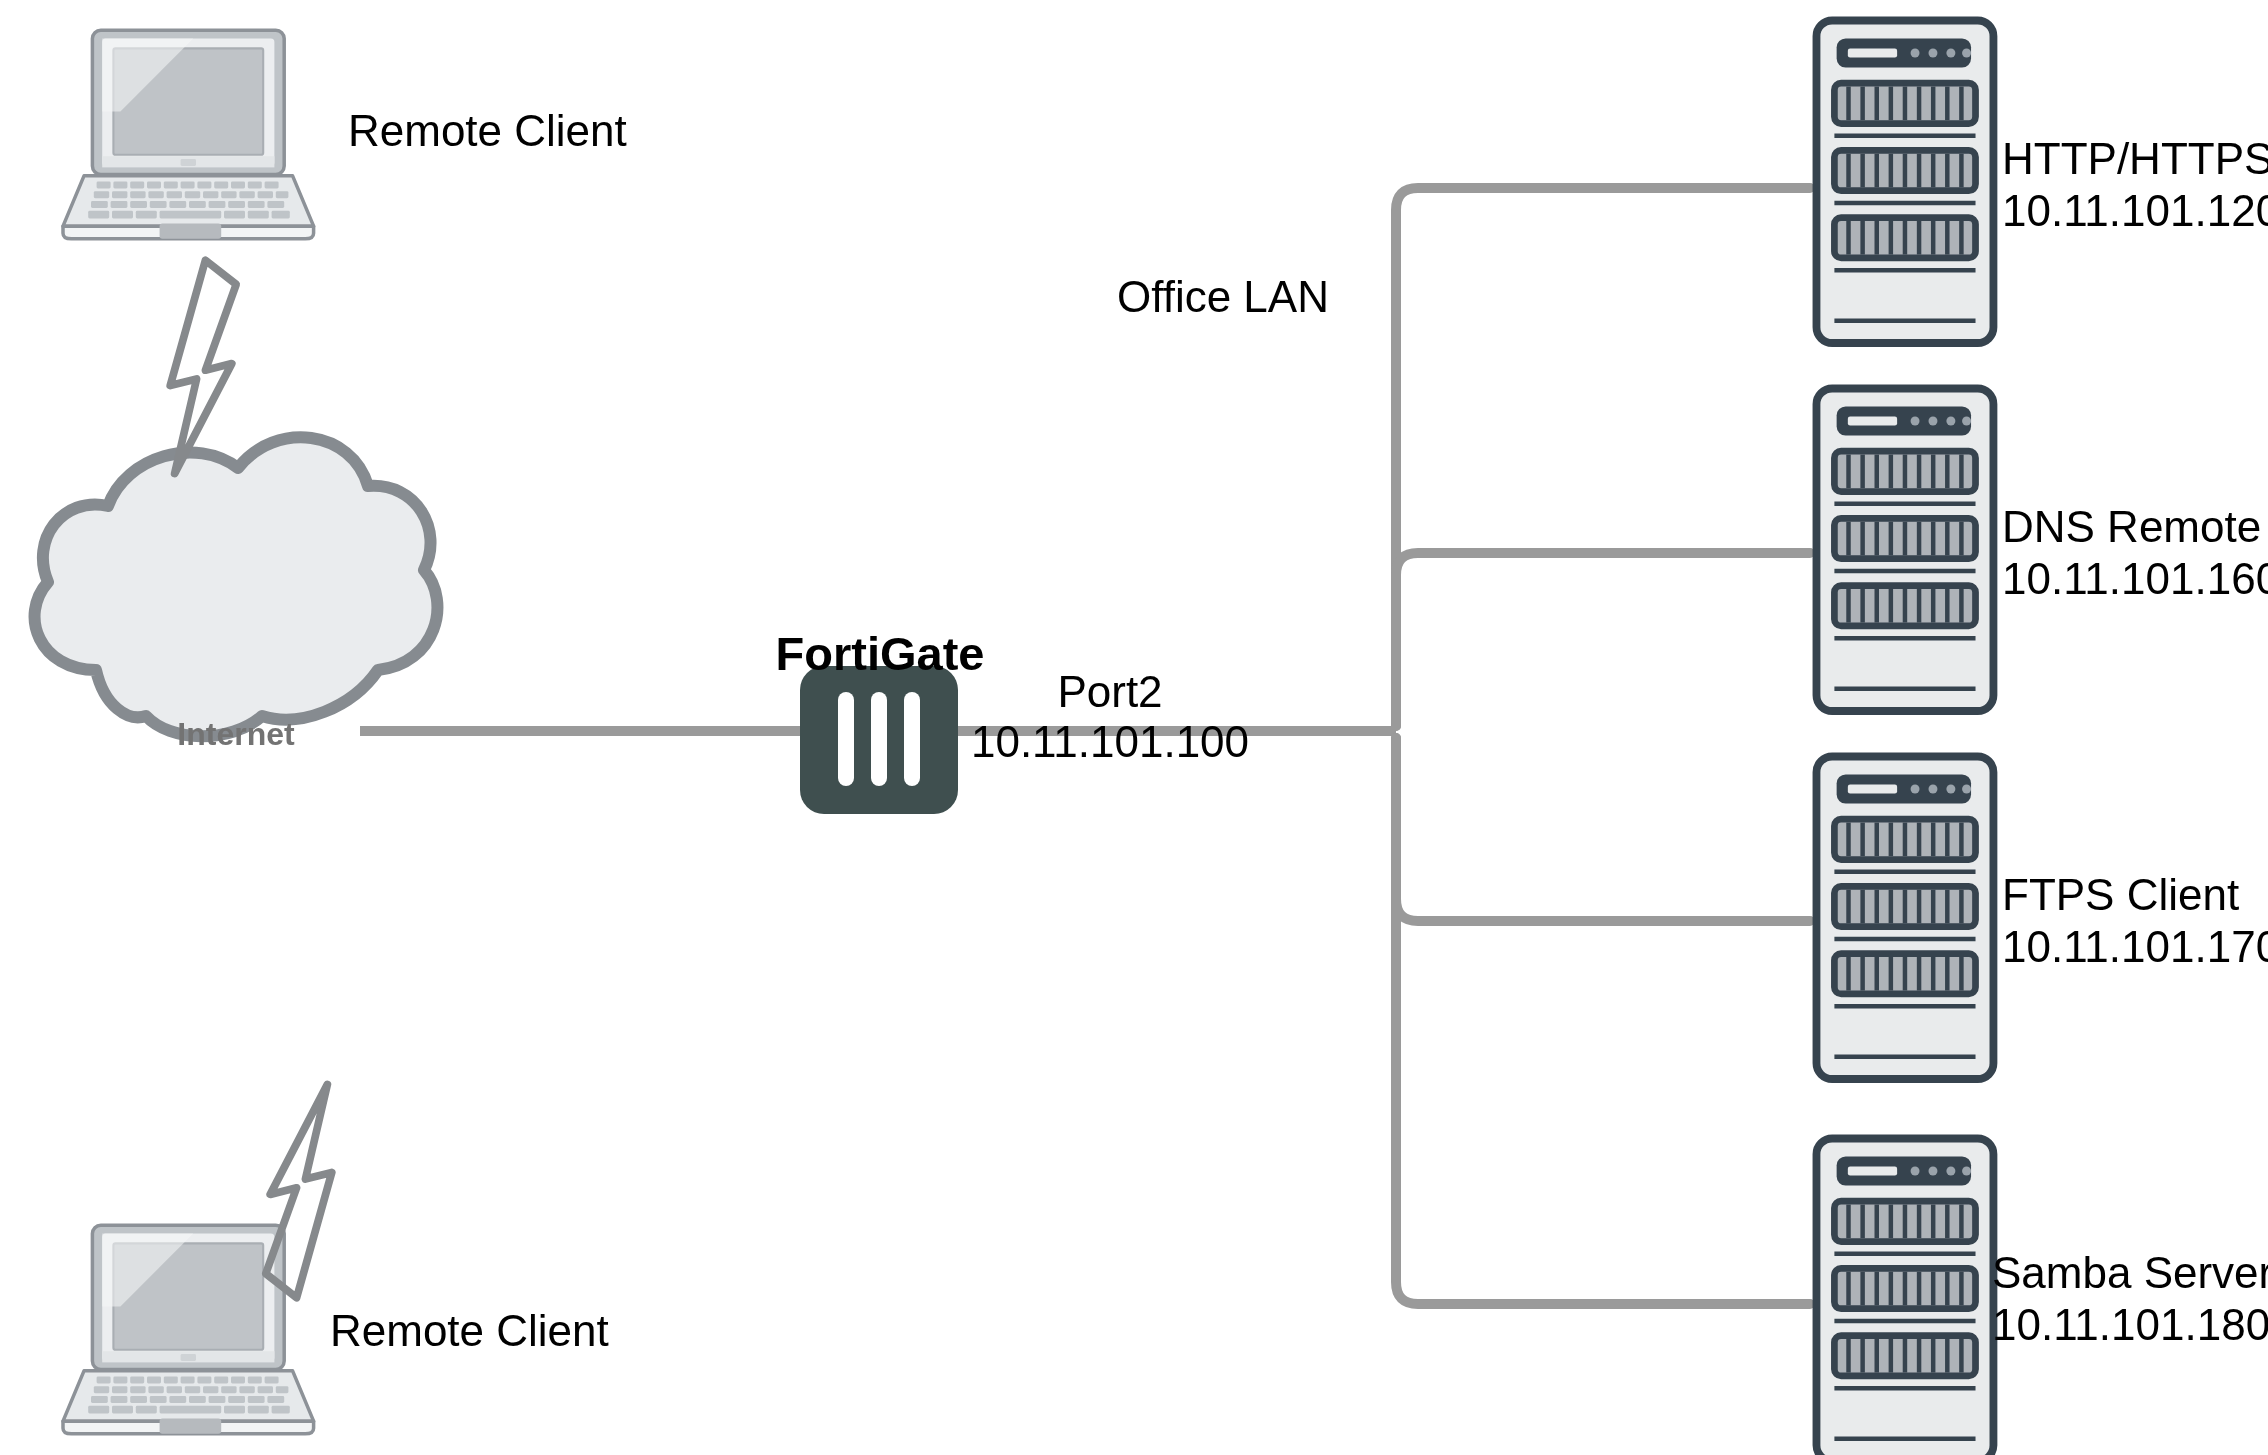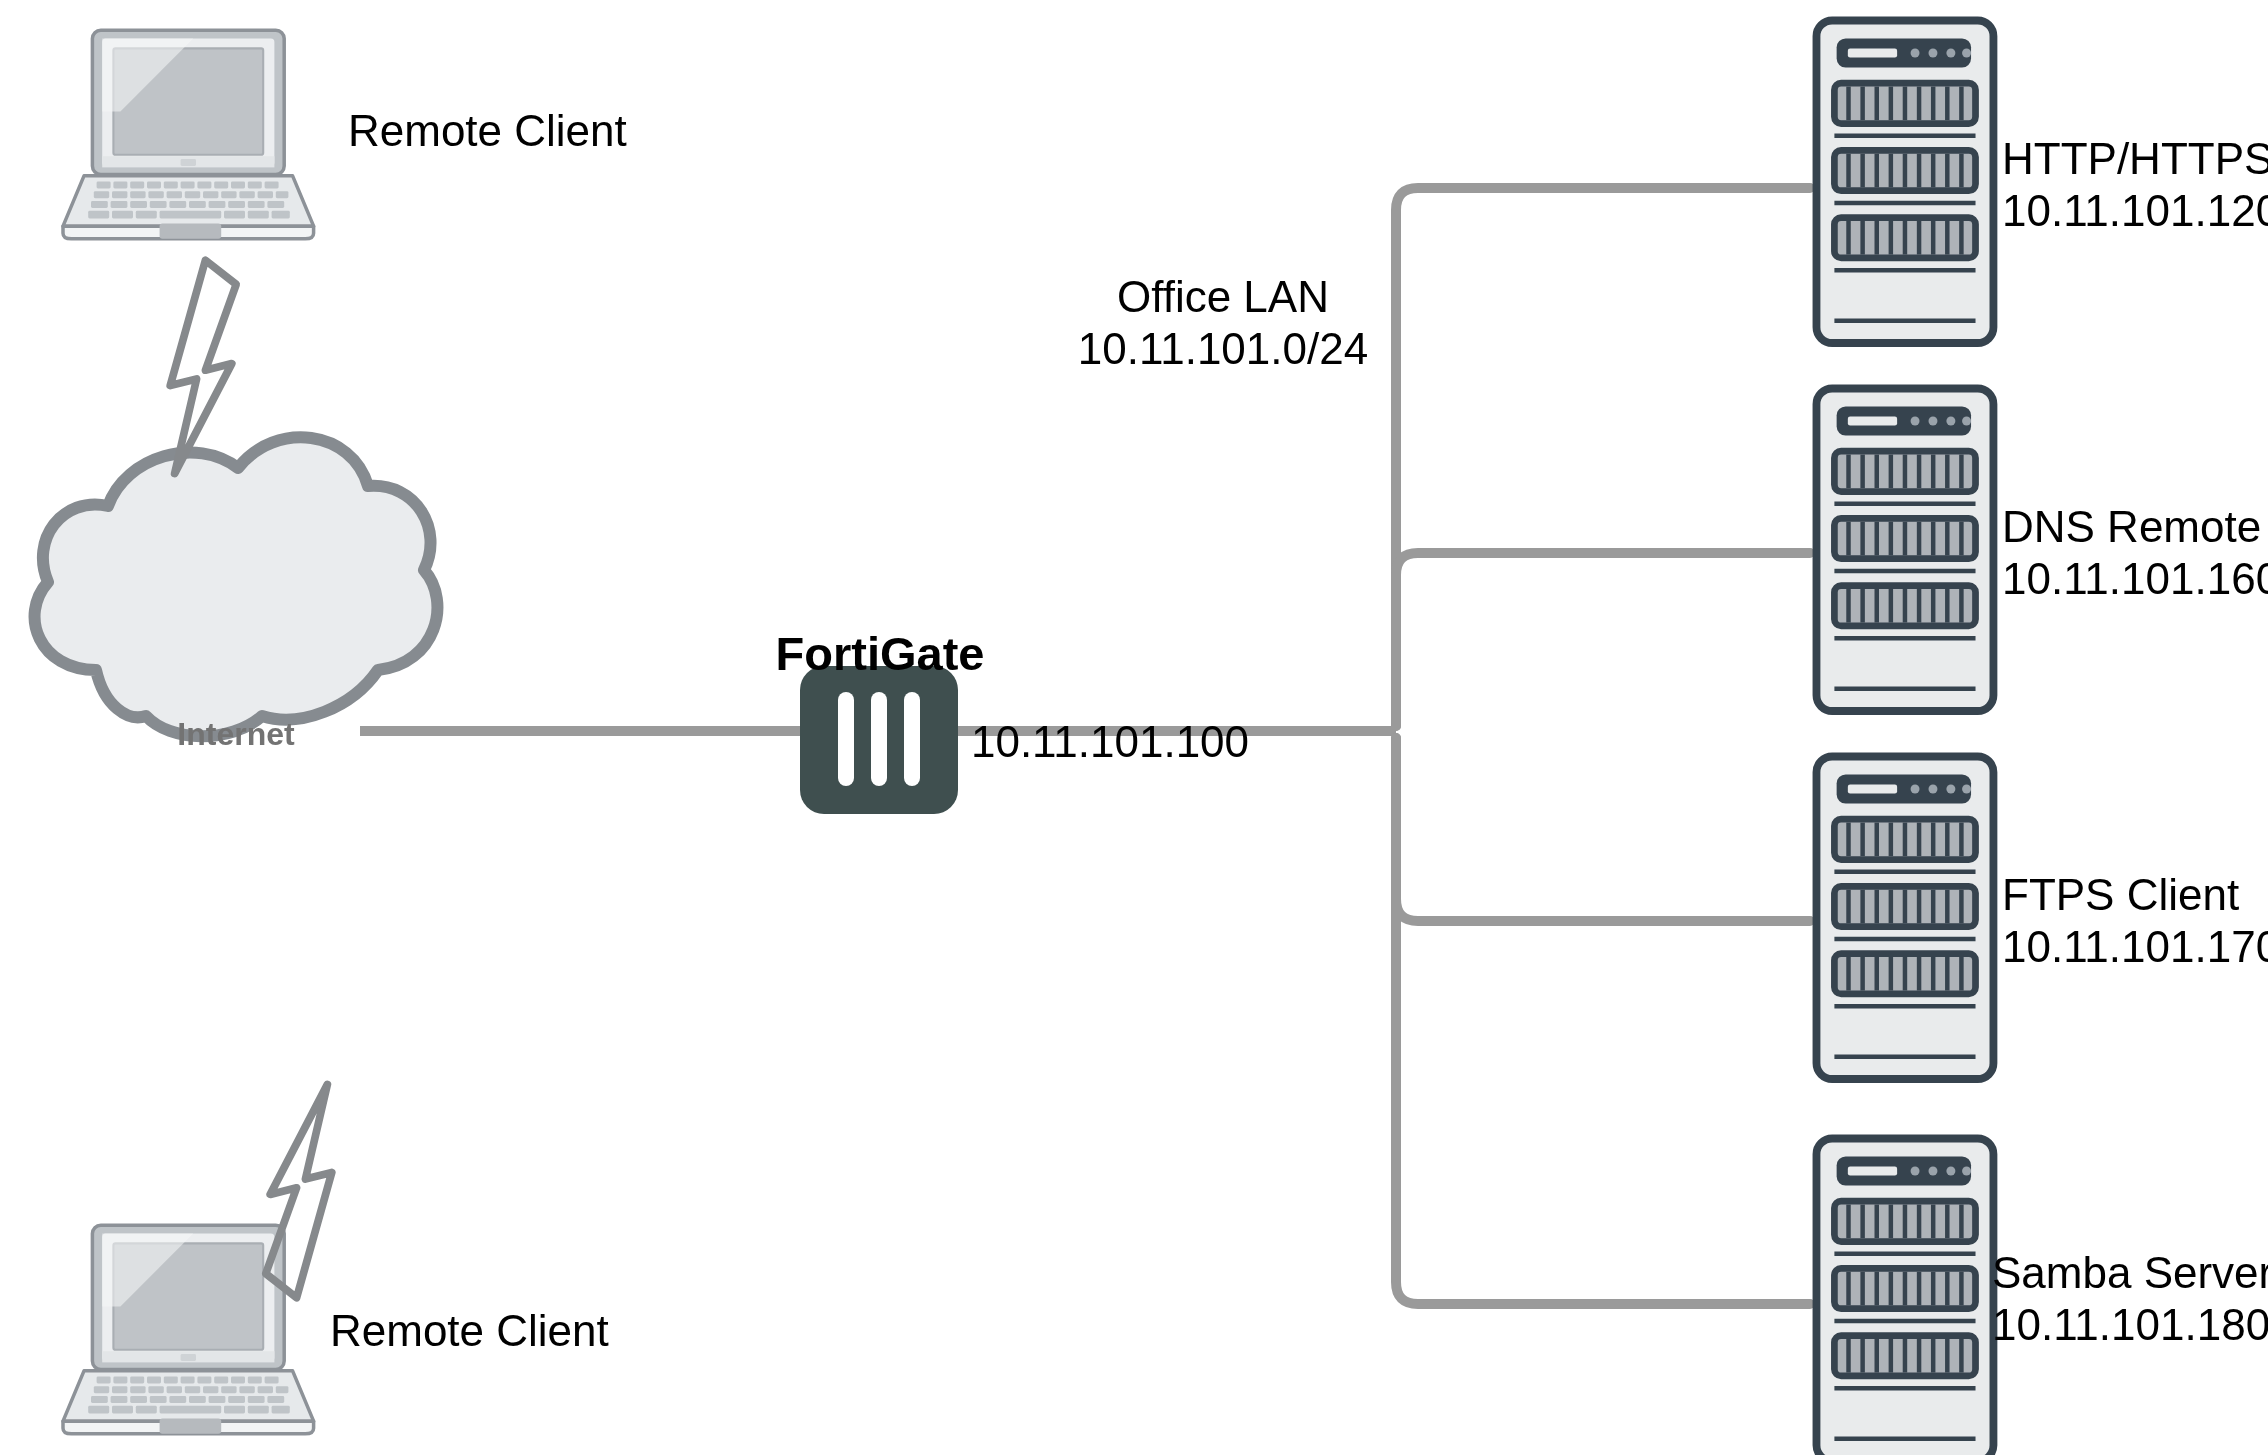--- a/index.html
+++ b/index.html
@@ -274,24 +274,24 @@
 
   <div class="node-label label-plain label-left" style="left:348px; top:90px;">Remote Client</div>
 
   <div class="node-label label-plain label-left" style="left:330px; top:1290px;">Remote Client</div>
 
   <div class="node-label label-cloud" style="left:96px; top:700px; width:280px;">Internet</div>
 
   <div class="node-label label-bold label-center" style="left:720px; top:575px; width:320px;">FortiGate</div>
 
 
+  <div class="node-label label-plain label-center" style="left:930px; top:615px; width:360px;">Port2</div>
   <div class="node-label label-plain label-center" style="left:930px; top:665px; width:360px;">10.11.101.100</div>
 
   <div class="node-label label-plain label-center" style="left:1058px; top:220px; width:330px;">Office LAN</div>
-  <div class="node-label label-plain label-center" style="left:1058px; top:272px; width:330px;">10.11.101.0/24</div>
 
   <div class="node-label label-plain label-left" style="left:2002px; top:118px;">HTTP/HTTPS</div>
   <div class="node-label label-plain label-left" style="left:2002px; top:170px;">10.11.101.120</div>
 
   <div class="node-label label-plain label-left" style="left:2002px; top:486px;">DNS Remote</div>
   <div class="node-label label-plain label-left" style="left:2002px; top:538px;">10.11.101.160</div>
 
   <div class="node-label label-plain label-left" style="left:2002px; top:854px;">FTPS Client</div>
   <div class="node-label label-plain label-left" style="left:2002px; top:906px;">10.11.101.170</div>
 

